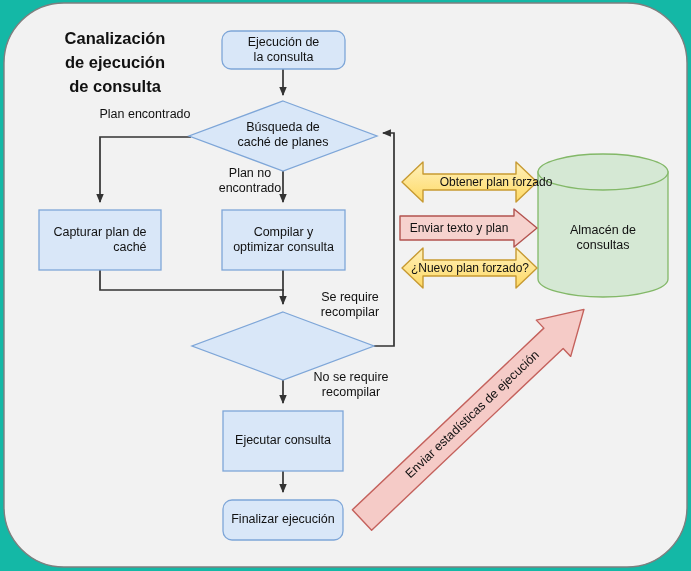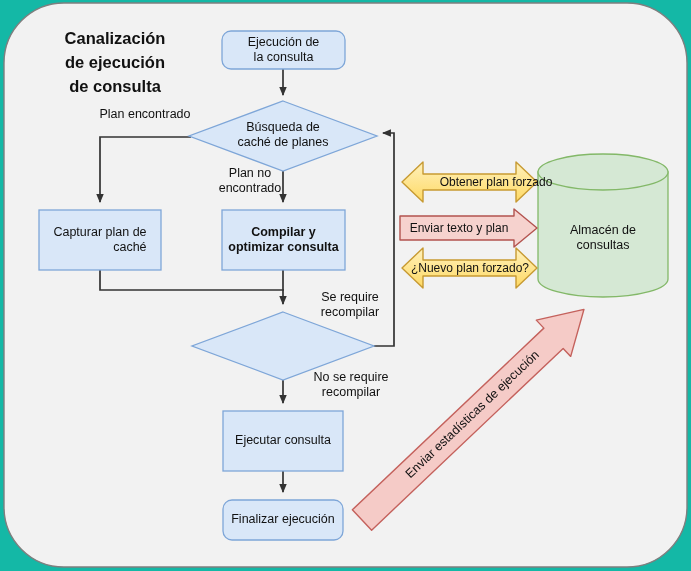--- a/index.html
+++ b/index.html
@@ -69,21 +69,21 @@
   <div class="lbl title" style="left:45px;top:28px;width:140px;height:70px;">Canalización
 de ejecución
 de consulta</div>
 
   <div class="lbl" style="left:222px;top:31px;width:123px;height:38px;text-align:center;">Ejecución de
 la consulta</div>
   <div class="lbl" style="left:213px;top:115px;width:140px;height:40px;">Búsqueda de
 caché de planes</div>
   <div class="lbl" style="left:39px;top:210px;width:122px;height:60px;text-align:right;">Capturar plan de
 caché</div>
-  <div class="lbl" style="left:222px;top:210px;width:123px;height:60px;font-weight:bold;">Compilar y
+  <div class="lbl" style="left:222px;top:210px;width:123px;height:60px;">Compilar y
 optimizar consulta</div>
   <div class="lbl" style="left:223px;top:411px;width:120px;height:60px;">Ejecutar consulta</div>
   <div class="lbl" style="left:223px;top:500px;width:120px;height:40px;">Finalizar ejecución</div>
   <div class="lbl" style="left:543px;top:216px;width:120px;height:44px;">Almacén de
 consultas</div>
 
   <div class="lbl" style="left:95px;top:107px;width:100px;height:15px;">Plan encontrado</div>
   <div class="lbl" style="left:200px;top:166px;width:100px;height:30px;">Plan no
 encontrado</div>
   <div class="lbl" style="left:308px;top:290px;width:84px;height:30px;">Se require

